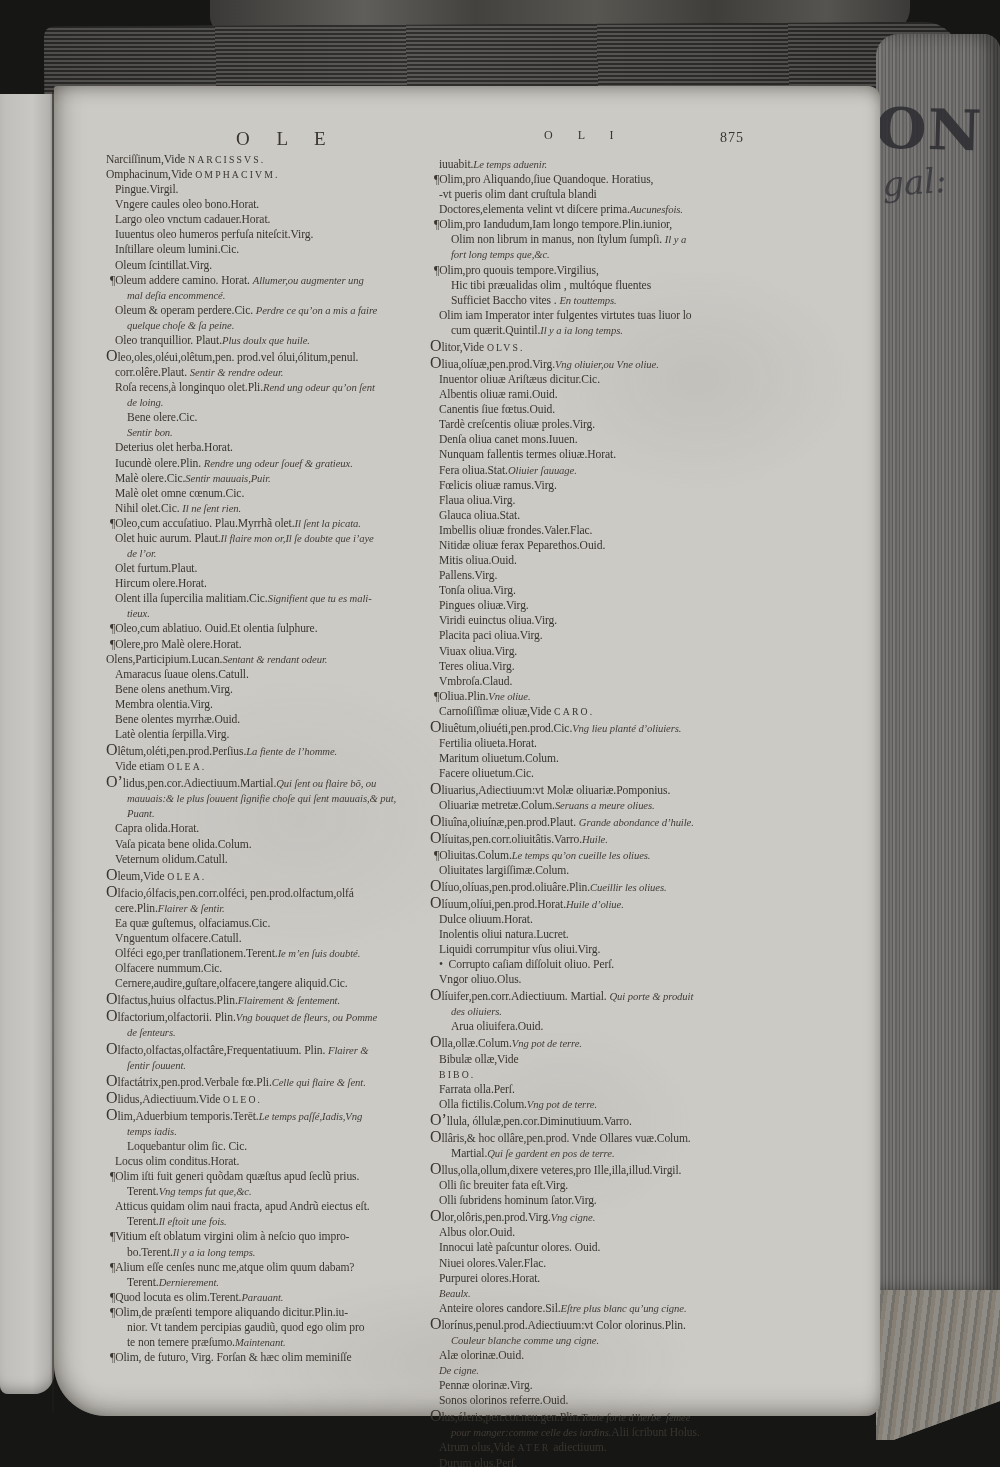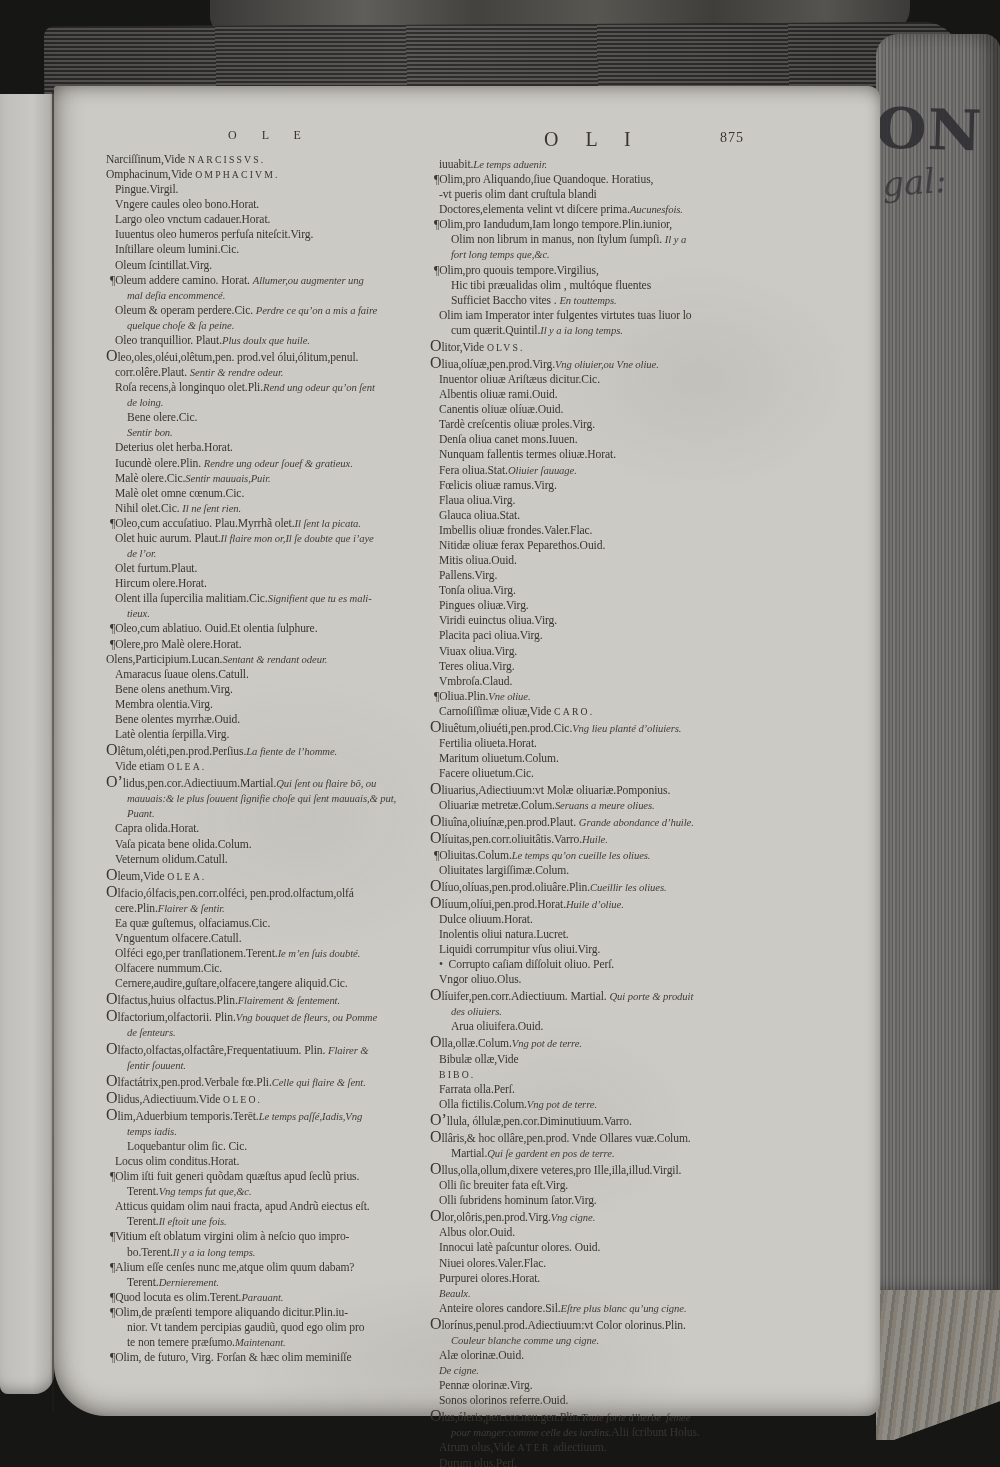--- a/index.html
+++ b/index.html
@@ -77,22 +77,22 @@
       radial-gradient(180px 140px at 62% 78%,rgba(120,112,100,.08),transparent 70%),
       radial-gradient(300px 120px at 50% 96%,rgba(110,100,88,.12),transparent 75%);
   }
   
   .text-layer{
     position:absolute;left:106px;top:128px;width:666px;z-index:5;
     color:#3a352e;
   }
   .hdr{position:relative;height:24px;}
   .hdr span{position:absolute;white-space:pre;}
-  .hdr-left{left:122px;font-size:12px;letter-spacing:11px;}
-  .hdr-right{left:438px;font-size:20px;letter-spacing:11px;}
+  .hdr-left{left:130px;font-size:19px;letter-spacing:11px;}
+  .hdr-right{left:438px;font-size:12px;letter-spacing:11px;}
   .hdr-num{right:28px;top:2px;font-size:14px;letter-spacing:1px;}
   .cols{display:flex;justify-content:center;}
   .col{width:324px;}
   .col.right{width:342px;padding-top:5px;}
   .line{
     line-height:15.08px;min-height:15.08px;font-size:11.6px;
     letter-spacing:-.1px;white-space:nowrap;
   }
   .line span{white-space:pre;}
   .h{padding-left:0;}
@@ -237,21 +237,21 @@
         <div class="line w"><span>Hic tibi præualidas olim , multóque fluentes</span></div>
         <div class="line w"><span>Sufficiet Baccho vites . </span><span class="it">En touttemps.</span></div>
         <div class="line n"><span>Olim iam Imperator inter fulgentes virtutes tuas liuor lo</span></div>
         <div class="line w"><span>cum quærit.Quintil.</span><span class="it">Il y a ia long temps.</span></div>
         <div class="line h"><span>Olitor,Vide </span><span class="sc">OLVS.</span></div>
         <div class="line h"><span>Oliua,olíuæ,pen.prod.Virg.</span><span class="it">Vng oliuier,ou Vne oliue.</span></div>
         <div class="line n"><span>Inuentor oliuæ Ariſtæus dicitur.Cic.</span></div>
         <div class="line n d">
           <span>Albentis oliuæ rami.Ouid.</span>
           <span class="gap"></span>
-          <span>Canentis oliuæ olíuæ.Ouid.</span>
+          <span>Canentis ſiue fœtus.Ouid.</span>
         </div>
         <div class="line n"><span>Tardè creſcentis oliuæ proles.Virg.</span></div>
         <div class="line n"><span>Denſa oliua canet mons.Iuuen.</span></div>
         <div class="line n"><span>Nunquam fallentis termes oliuæ.Horat.</span></div>
         <div class="line n"><span>Fera oliua.Stat.</span><span class="it">Oliuier ſauuage.</span></div>
         <div class="line n"><span>Fœlicis oliuæ ramus.Virg.</span></div>
         <div class="line n d">
           <span>Flaua oliua.Virg.</span>
           <span class="gap"></span>
           <span>Glauca oliua.Stat.</span>

